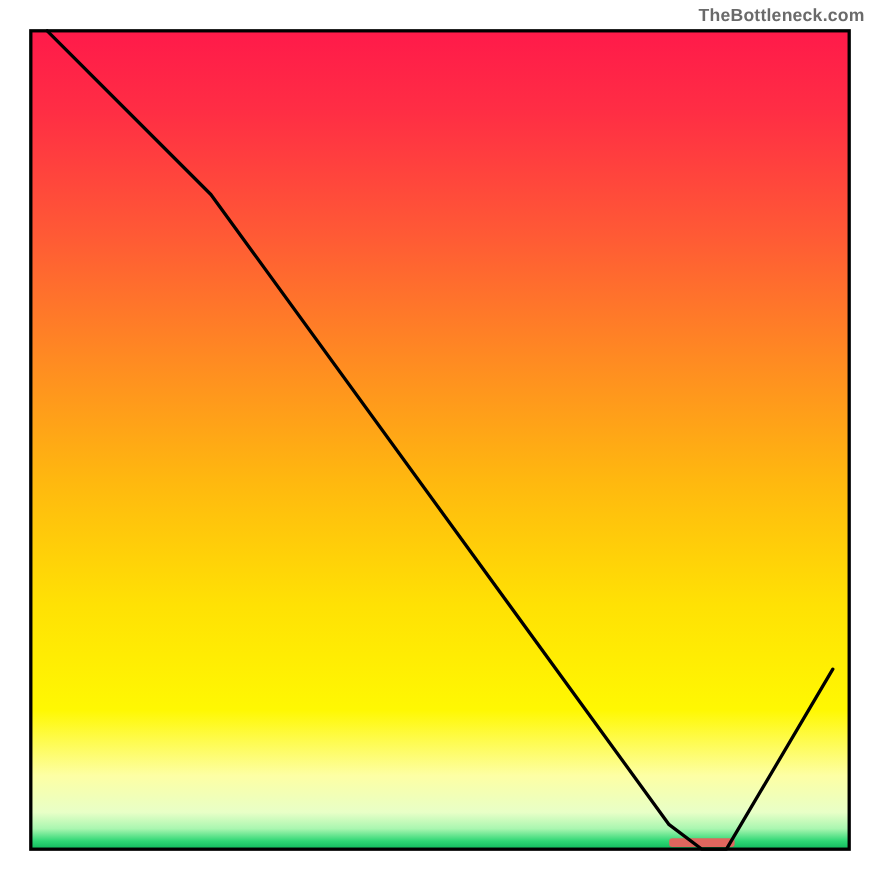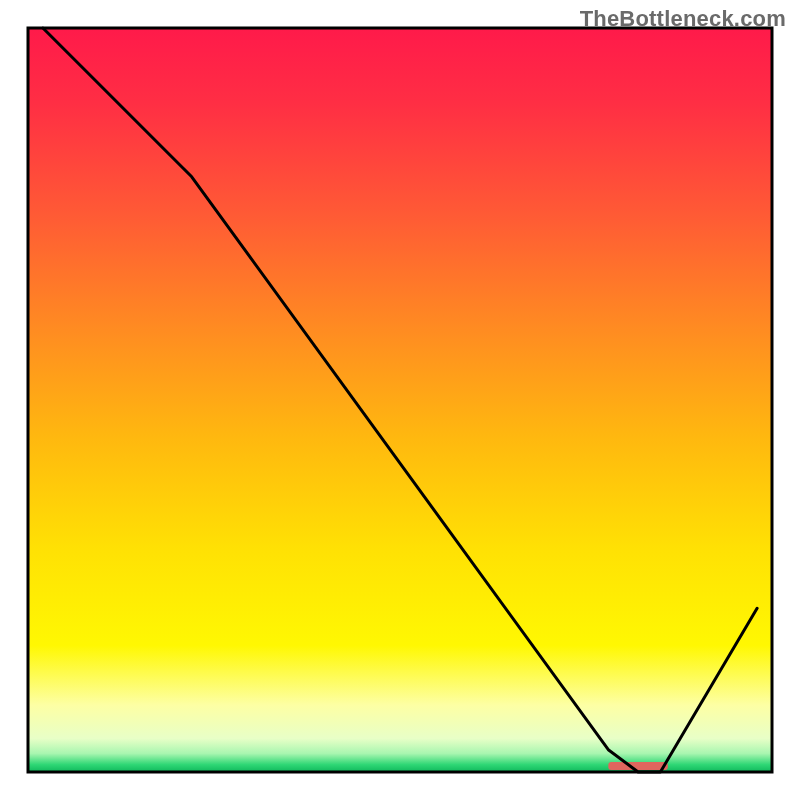--- a/index.html
+++ b/index.html
@@ -16,21 +16,21 @@
     width: 800px;
     height: 800px;
   }
   svg {
     display: block;
   }
   .watermark {
     position: absolute;
     top: 6px;
     right: 14px;
-    font-size: 22px;
+    font-size: 16px;
     font-weight: 600;
     color: #6a6a6a;
     letter-spacing: 0.2px;
     user-select: none;
   }
 </style>
 </head>
 <body>
 
 <div class="canvas-wrap">

